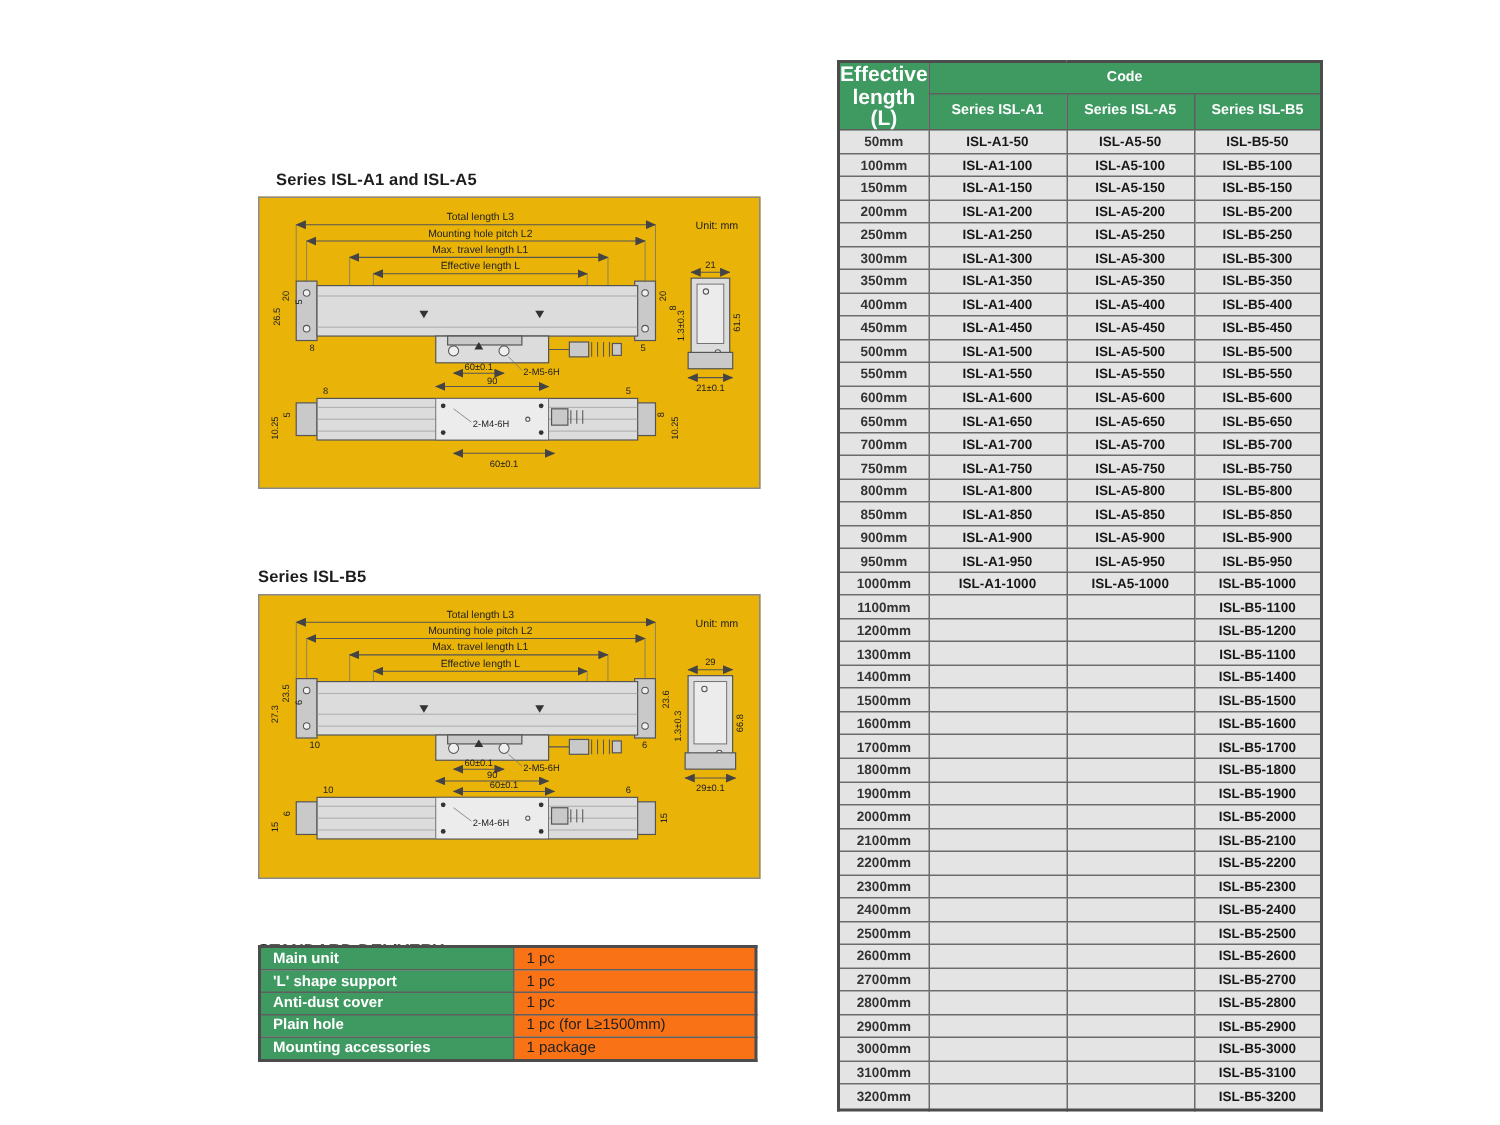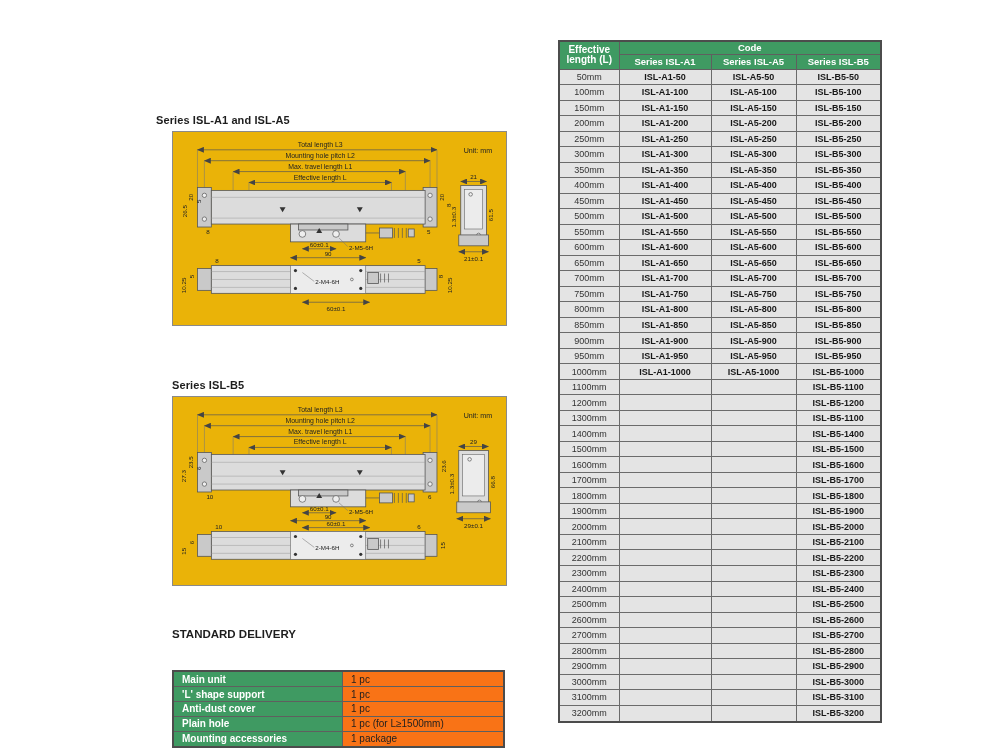--- a/index.html
+++ b/index.html
@@ -32,30 +32,30 @@
   table{border-collapse:collapse;table-layout:fixed;}
   .dlv{width:333px;height:78px;border:2px solid #4c4c4c;}
   .dlv td{border:1px solid #5f5f5f;font-size:10px;padding:0 0 0 8px;vertical-align:middle;}
   .dlv td.col-item{background:#3f9a62;color:#fff;font-weight:bold;width:160px;}
   .dlv td.col-qty{background:#f97316;color:#1f1f1f;}
 
   
   .code{width:322px;height:683px;border:2px solid #4c4c4c;}
   .code th{border:1px solid #5f5f5f;background:#3f9a62;color:#fff;font-weight:bold;
            font-size:9.5px;text-align:center;padding:0;line-height:1.05;}
-  .code th.eff{font-size:10px;}
+  .code th.eff{font-size:14px;}
   .code td{border:1px solid #6b6b6b;background:#e4e4e4;font-size:9px;text-align:center;
            padding:0;vertical-align:middle;white-space:nowrap;}
-  .code td.col-len{font-weight:normal;color:#333;}
+  .code td.col-len{font-weight:bold;color:#333;}
   .code td.col-a1,.code td.col-a5,.code td.col-b5{font-weight:bold;color:#181818;}
 </style>
 </head>
 <body>
 
-<div class="abs sec-title" style="left:156px;top:114px;">Series ISL-A1 and ISL-A5</div>
+<div class="abs sec-title" style="left:184px;top:114px;">Series ISL-A1 and ISL-A5</div>
 
 <div class="abs panel" style="left:172px;top:131px;width:335px;height:195px;">
 <svg viewBox="0 0 335 195" width="333" height="193">
   <defs>
     <marker id="aL1" markerWidth="7" markerHeight="6" refX="0.5" refY="3" orient="auto" markerUnits="userSpaceOnUse">
           <path d="M7,0 L0,3 L7,6 Z" fill="#444"></path>
         </marker>
     <marker id="aR1" markerWidth="7" markerHeight="6" refX="6.5" refY="3" orient="auto" markerUnits="userSpaceOnUse">
           <path d="M0,0 L7,3 L0,6 Z" fill="#444"></path>
         </marker>
@@ -262,21 +262,21 @@
   <rect x="286" y="106" width="34" height="11" class="part2"></rect>
   <text transform="rotate(-90 283 88)" x="283" y="88" text-anchor="middle" class="dim-t">1.3±0.3</text>
   <text transform="rotate(-90 325 86)" x="325" y="86" text-anchor="middle" class="dim-t">66.8</text>
   <line x1="286" y1="123" x2="320" y2="123" class="dim" marker-start="url(#aL2)" marker-end="url(#aR2)"></line>
   <text x="303" y="132" text-anchor="middle" class="dim-t">29±0.1</text>
 </svg>
 </div>
 
 <div class="abs delivery-title" style="left:172px;top:628px;">STANDARD DELIVERY</div>
 
-<table class="abs dlv" style="left:172px;top:670px;">
+<table class="abs dlv" style="left:172px;top:630px;">
   <tbody>
       <tr>
         <td class="col-item">Main unit</td>
         <td class="col-qty">1 pc</td>
       </tr>
       <tr>
         <td class="col-item">'L' shape support</td>
         <td class="col-qty">1 pc</td>
       </tr>
       <tr>

